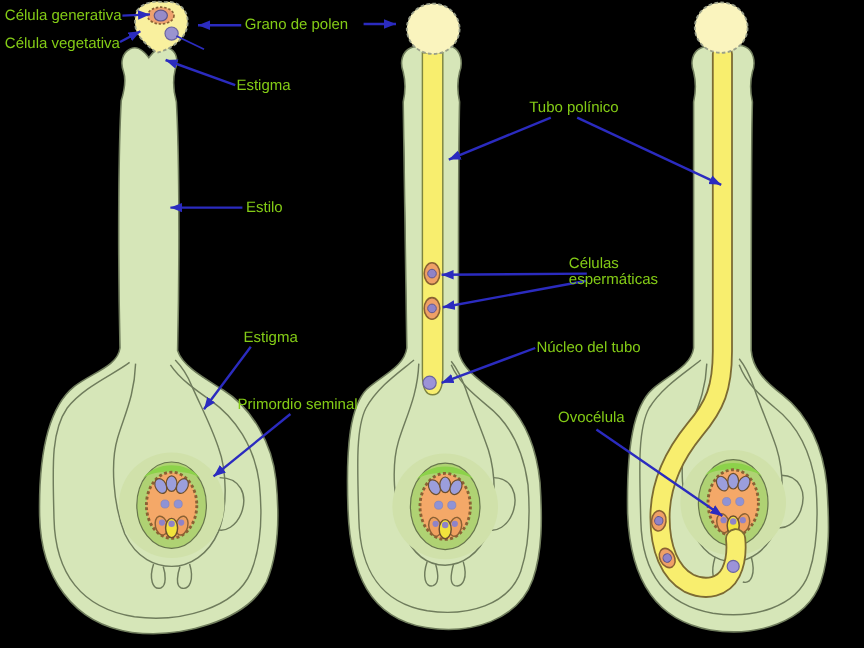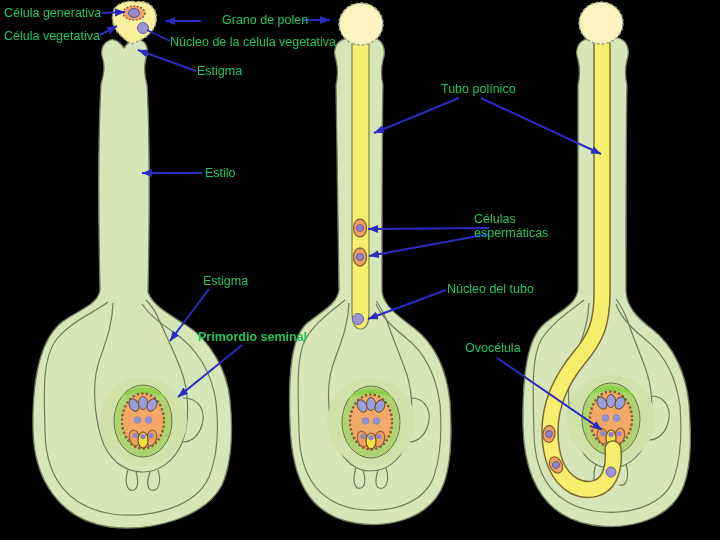--- a/index.html
+++ b/index.html
@@ -1,19 +1,19 @@
 <!DOCTYPE html>
 <html><head>
 <meta charset="utf-8">
 <style>
   html,body{margin:0;padding:0;background:#000;}
   #stage{position:relative;width:720px;height:540px;background:#000;overflow:hidden;
          font-family:"Liberation Sans",sans-serif;}
   #art{position:absolute;left:0;top:0;}
-  .lbl{position:absolute;color:#22c55e;font-size:12.5px;line-height:1.15;white-space:nowrap;}
+  .lbl{position:absolute;color:#84cc16;font-size:12.5px;line-height:1.15;white-space:nowrap;}
   .lbl.wrap{white-space:normal;width:86px;}
 </style>
 </head>
 <body>
 
 <div id="stage">
 
 <svg id="art" width="720" height="540" viewBox="0 0 720 540">
   <defs>
     <marker id="ah" markerUnits="userSpaceOnUse" markerWidth="11" markerHeight="9" refX="10" refY="4" orient="auto">
@@ -140,24 +140,23 @@
     <line x1="489" y1="234" x2="369" y2="256" marker-end="url(#ah)"></line>
     <line x1="209" y1="289" x2="170" y2="341" marker-end="url(#ah)"></line>
     <line x1="446" y1="290" x2="368" y2="319" marker-end="url(#ah)"></line>
     <line x1="242" y1="345" x2="178" y2="397" marker-end="url(#ah)"></line>
     <line x1="497" y1="358" x2="602" y2="430" marker-end="url(#ah)"></line>
   </g>
 </svg>
 
   <div class="lbl" style="left:4px;top:6px;">Célula generativa</div>
   <div class="lbl" style="left:4px;top:29px;">Célula vegetativa</div>
-  <div class="lbl" style="left:204px;top:13px;margin-left:18px;">Grano de polen</div>
-  <div class="lbl" style="left:170px;top:35px;">Núcleo de la célula vegetativa</div>
+  <div class="lbl" style="left:204px;top:13px;">Grano de polen</div>
   <div class="lbl" style="left:197px;top:64px;">Estigma</div>
   <div class="lbl" style="left:205px;top:166px;text-align:center;">Estilo</div>
   <div class="lbl" style="left:441px;top:82px;">Tubo polínico</div>
   <div class="lbl wrap" style="left:474px;top:212px;">Células espermáticas</div>
   <div class="lbl" style="left:203px;top:274px;">Estigma</div>
   <div class="lbl" style="left:447px;top:257px;margin-top:25px;">Núcleo del tubo</div>
-  <div class="lbl" style="left:198px;top:330px;font-weight:bold;">Primordio seminal</div>
+  <div class="lbl" style="left:198px;top:330px;">Primordio seminal</div>
   <div class="lbl" style="left:465px;top:341px;">Ovocélula</div>
 
 </div>
 
 </body></html>

